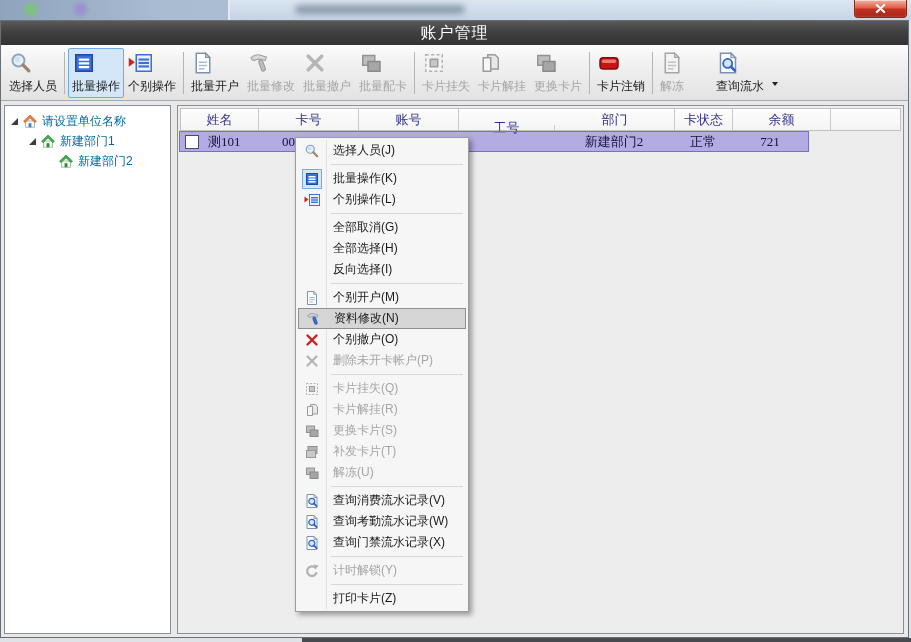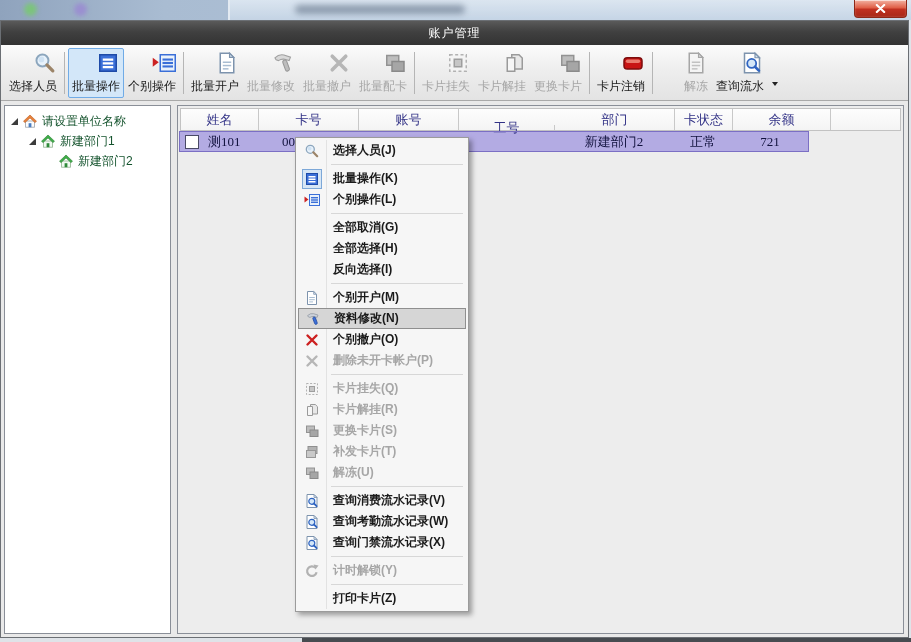--- a/index.html
+++ b/index.html
@@ -21,42 +21,42 @@
     border:1px solid #8d2717;border-top:none;border-radius:0 0 4px 4px;
     box-shadow:inset 0 1px 0 rgba(255,255,255,.55), inset 0 0 2px rgba(255,255,255,.3);
     display:flex;align-items:center;justify-content:center;cursor:default;}
 
   
   .window{position:absolute;top:20px;left:0;width:909px;height:618px;box-sizing:border-box;
     border:1px solid #6b6f74;background:#e9e9e9;}
   .titlebar{position:absolute;top:0;left:0;right:0;height:24px;
     background:linear-gradient(#5a5a5a,#404040 45%,#333333);
     border-bottom:1px solid #222;display:flex;align-items:center;justify-content:center;}
-  .titlebar span{color:#fff;font-size:12px;letter-spacing:1px;}
+  .titlebar span{color:#fff;font-size:16px;letter-spacing:1px;}
 
   
   .toolbar{position:absolute;top:24px;left:0;right:0;height:56px;display:flex;align-items:center;
     padding:0 4px;box-sizing:border-box;
     background:linear-gradient(#fcfcfc,#efefef 40%,#e3e3e3);border-bottom:1px solid #a9a9a9;}
-  .tb-btn{display:flex;flex-direction:column;align-items:flex-end;justify-content:center;gap:3px;
+  .tb-btn{display:flex;flex-direction:column;align-items:flex-start;justify-content:center;gap:3px;
     min-width:56px;height:50px;padding:1px 3px;border:1px solid transparent;border-radius:2px;
     font-size:12px;color:#1a1a1a;white-space:nowrap;box-sizing:border-box;}
   .tb-btn.selected{background:var(--toolbar-selected-bg);border-color:var(--toolbar-selected-border);}
   .tb-btn.disabled{color:var(--disabled-text);}
   .tb-sep{width:1px;height:42px;background:#b5b5b5;margin:0 3px;flex:none;}
   .tb-icn{width:24px;height:24px;}
   .tb-dd{width:13px;height:50px;display:flex;align-items:center;justify-content:center;}
   .dd-tri{width:0;height:0;border-top:4px solid #222;border-left:3.5px solid transparent;border-right:3.5px solid transparent;margin-top:22px;}
   .icn{display:inline-block;line-height:0;}
   .icn svg{width:100%;height:100%;display:block;}
 
   
   .tree-panel{position:absolute;left:3px;top:84px;width:167px;bottom:3px;box-sizing:border-box;
     background:#fff;border:1px solid #8a8f98;padding-top:5px;}
-  .tree-item{display:flex;align-items:center;height:20px;font-size:12px;color:#14532d;white-space:nowrap;}
+  .tree-item{display:flex;align-items:center;height:20px;font-size:12px;color:#0369a1;white-space:nowrap;}
   .lvl0{padding-left:6px;}.lvl1{padding-left:24px;}.lvl2{padding-left:52px;}
   .exp{width:0;height:0;border-bottom:7px solid #3c3c3c;border-left:7px solid transparent;margin-right:3px;flex:none;}
   .tree-icn{width:16px;height:16px;margin:0 4px 0 1px;flex:none;}
 
   .grid-panel{position:absolute;left:176px;right:4px;top:84px;bottom:3px;box-sizing:border-box;
     background:#ededed;border:1px solid #8a8f98;}
   .grid-header{margin:2px 2px 0 2px;display:flex;height:21px;border:1px solid #c2c2c2;
     background:linear-gradient(#fdfdfd,#f4f4f4);box-sizing:content-box;}
   .gh-cell{border-right:1px solid #c8c8c8;display:flex;align-items:center;justify-content:center;
     font-size:13px;color:var(--header-text);box-sizing:border-box;flex:none;}
@@ -65,21 +65,21 @@
   .g-row{display:flex;height:19px;align-items:stretch;width:628px;}
   .g-row.sel{background:var(--selection-bg);outline:1px solid var(--selection-border);}
   .g-cell{display:flex;align-items:center;justify-content:center;flex:none;box-sizing:border-box;
     font-family:"Liberation Serif",serif;font-size:13px;color:#12123e;overflow:hidden;}
   .g-cell.first{justify-content:flex-start;padding-left:5px;gap:9px;}
   .cbox{width:12px;height:12px;background:#fff;border:1px solid #4a4a66;flex:none;}
 
   
   .context-menu{position:absolute;left:295px;top:137px;width:174px;box-sizing:border-box;
     background:#f6f6f6;border:1px solid #9b9b9b;box-shadow:3px 3px 5px rgba(0,0,0,.35);
-    padding:2px;z-index:10;font-weight:bold;}
+    padding:2px;z-index:10;}
   .context-menu::before{content:'';position:absolute;left:30px;top:2px;bottom:2px;width:1px;background:#e2e2e2;}
   .m-item{position:relative;display:flex;align-items:center;height:21px;font-size:12px;color:#1a1a1a;white-space:nowrap;}
   .m-item.highlighted{background:var(--menu-highlight-bg);border:1px solid var(--menu-highlight-border);height:19px;}
   .m-item.disabled{color:var(--disabled-text);}
   .m-gutter{width:28px;display:flex;align-items:center;justify-content:center;flex:none;z-index:1;}
   .m-icn{width:16px;height:16px;}
   .m-chk{width:20px;height:20px;display:flex;align-items:center;justify-content:center;
     background:#d6e6f5;border:1px solid #7da8d8;box-sizing:border-box;}
   .m-lbl{padding-left:7px;}
   .m-sep{height:1px;background:#d7d7d7;margin:3px 3px 3px 33px;}

